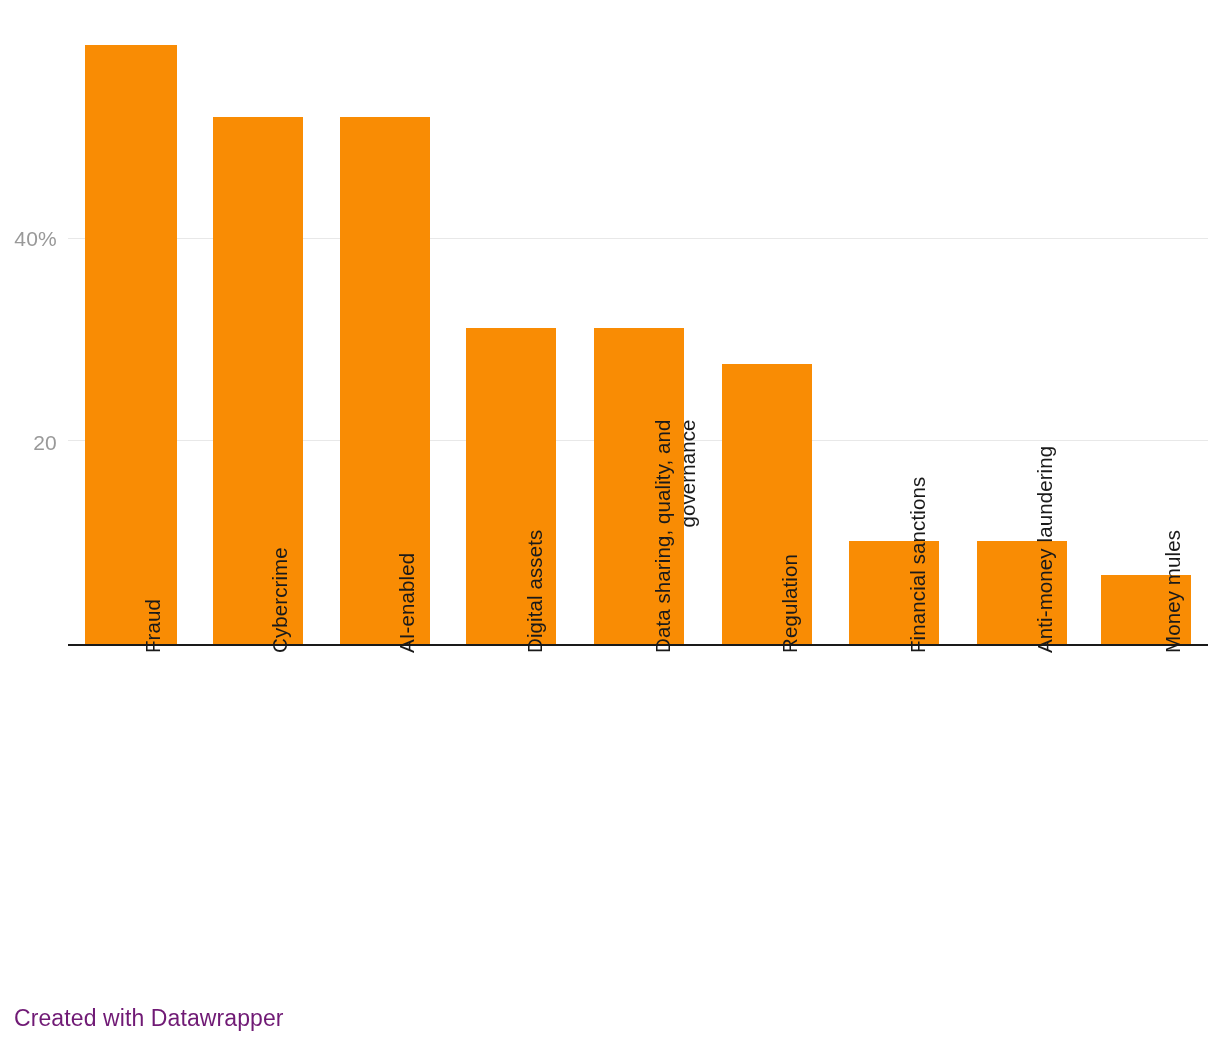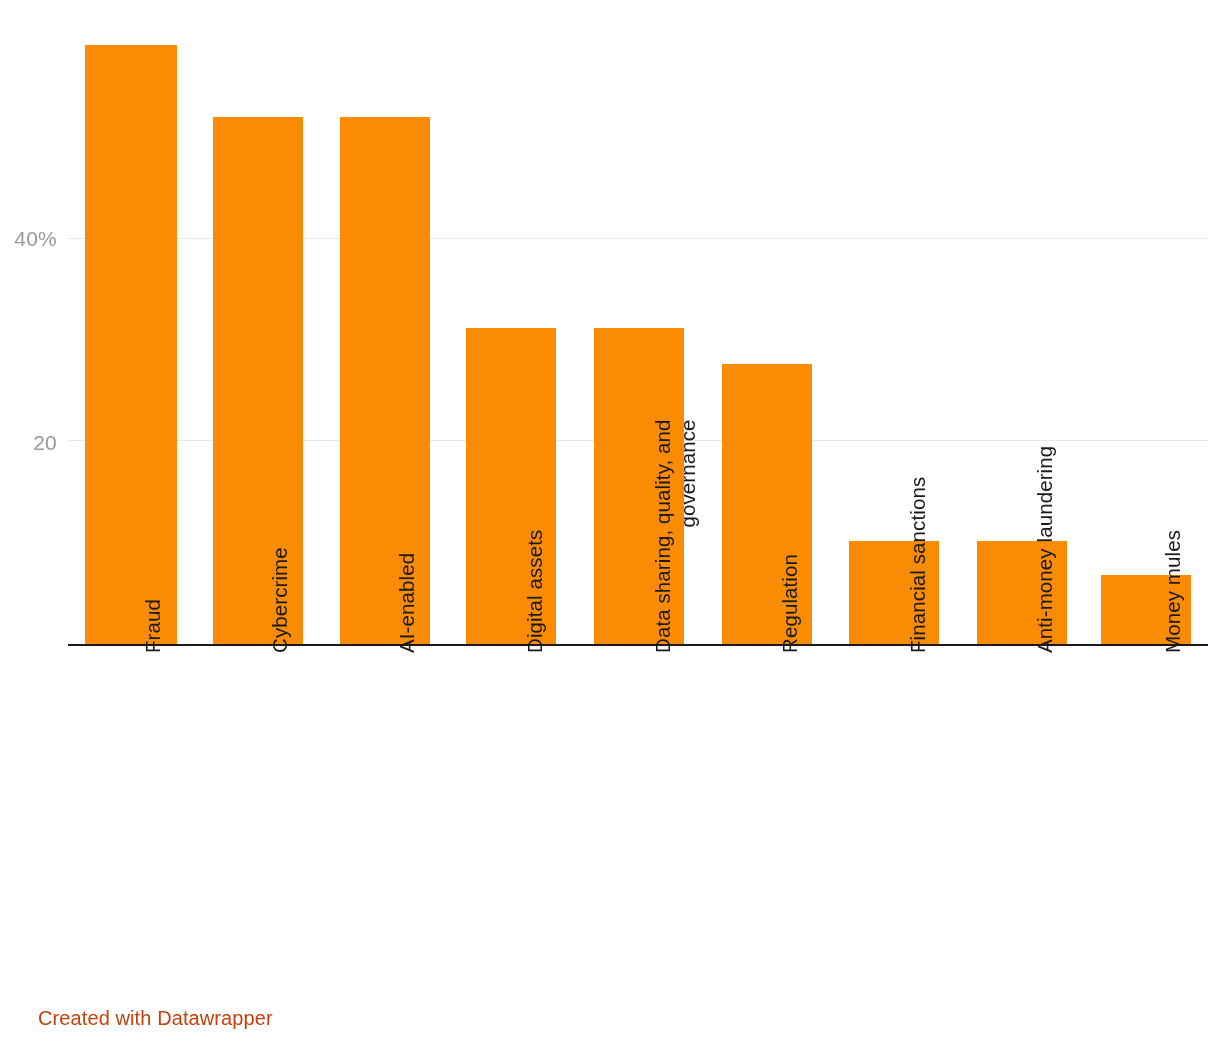--- a/index.html
+++ b/index.html
@@ -99,26 +99,25 @@
   .xlabel .txt {
     left: 0;
     top: 0;
   }
 
   
   .footer {
     position: absolute;
     left: 14px;
     top: 1006px;
-    color: #c2410c;
-    font-size: 20px;
+    color: #701a75;
+    font-size: 23px;
     line-height: 24px;
     letter-spacing: .1px;
     white-space: nowrap;
-    margin-left: 24px;
   }
 </style>
 </head>
 <body>
 
 <div id="chart-root">
 
   <div class="plot">
     <div class="gridline" style="top:238px;"></div>
     <div class="gridline" style="top:440px;"></div>

